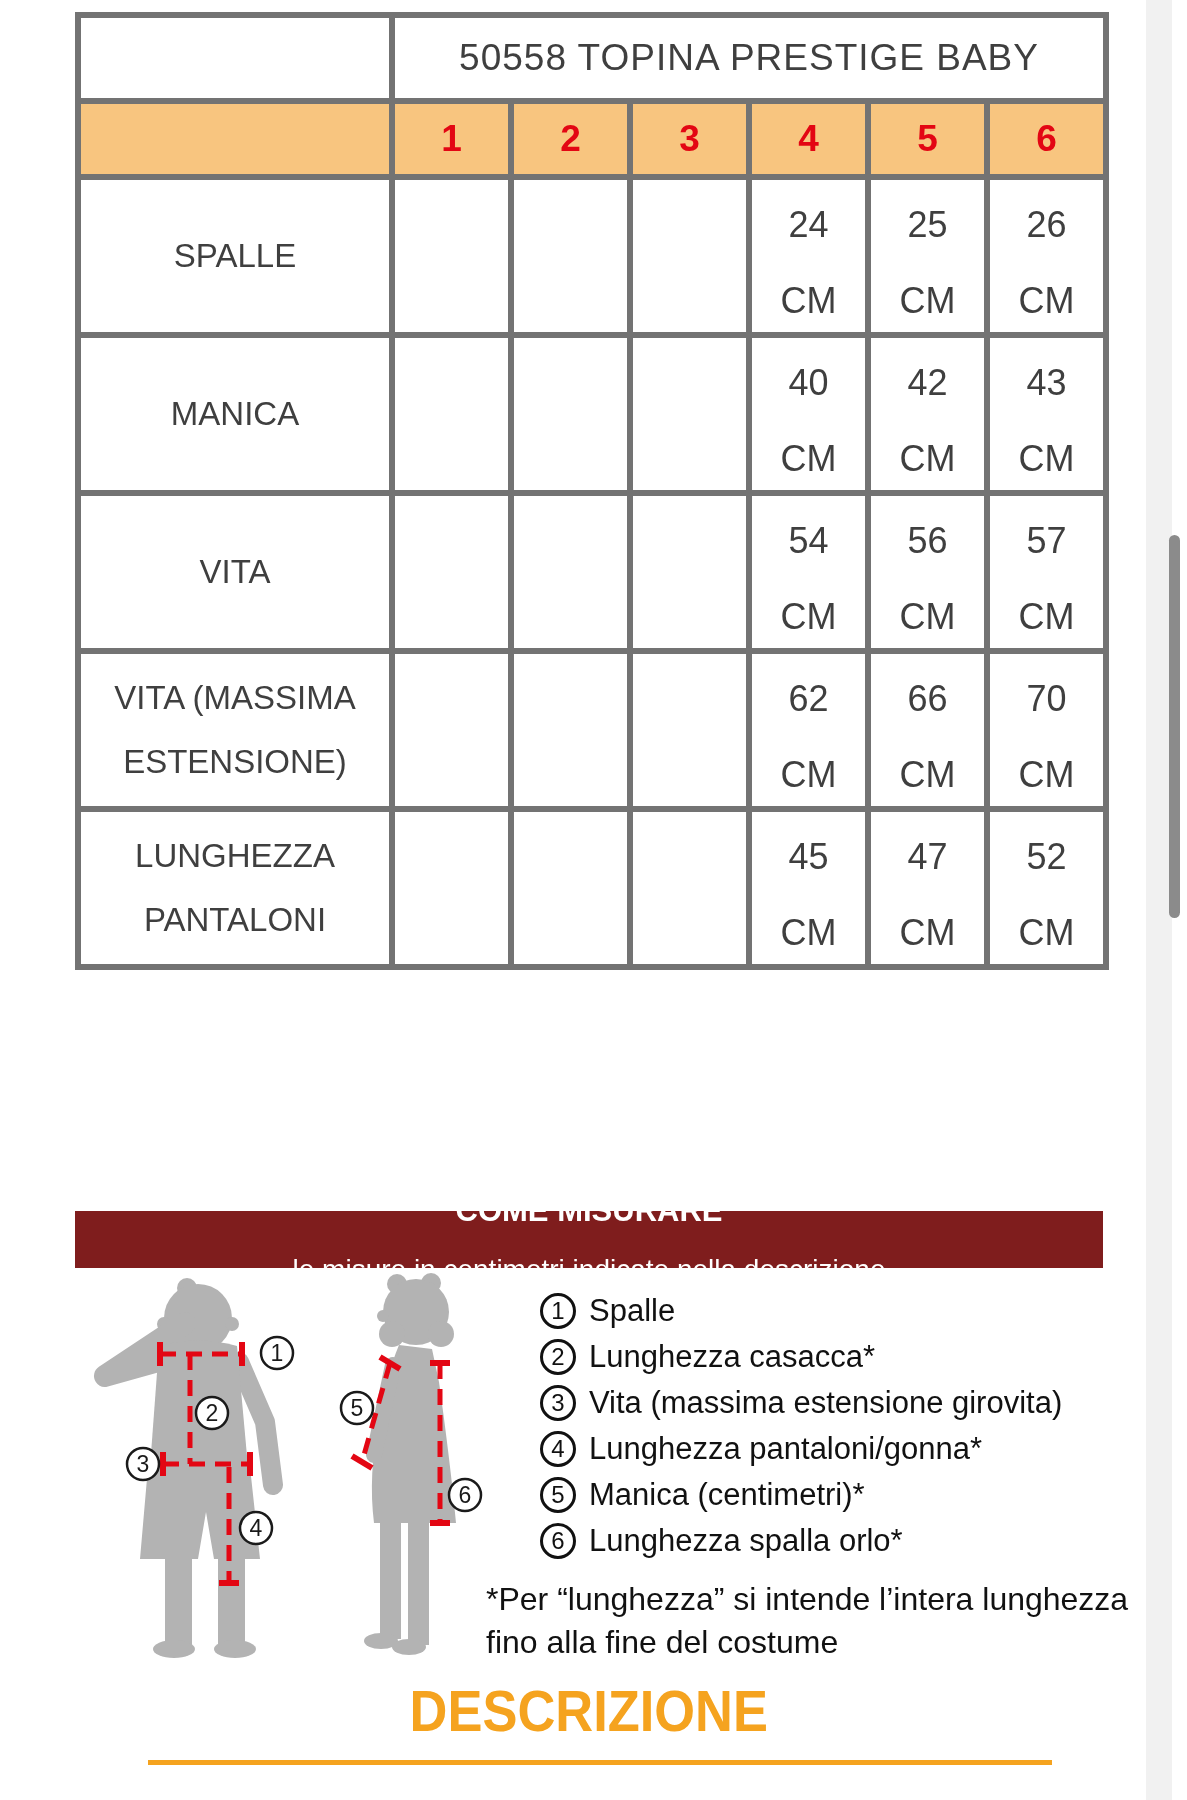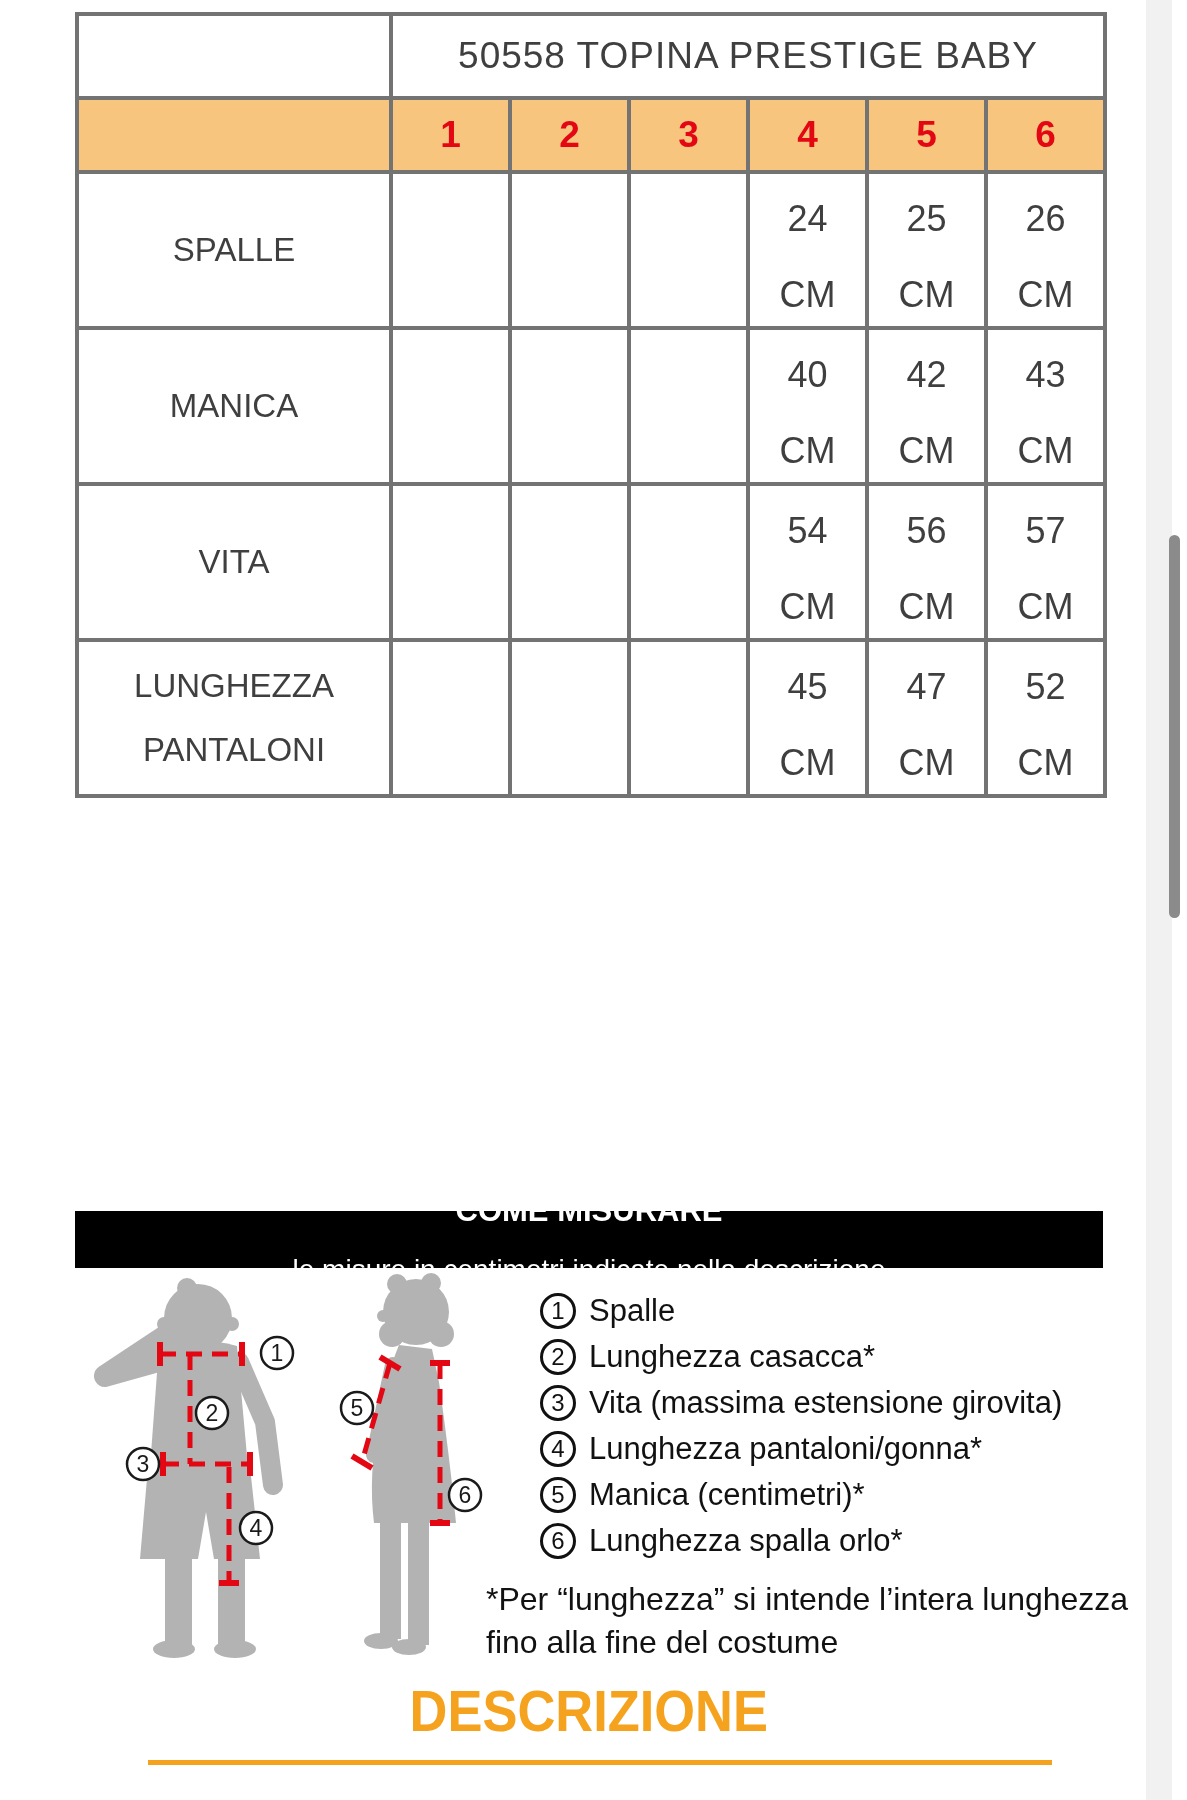--- a/index.html
+++ b/index.html
@@ -7,21 +7,21 @@
     width:1187px;height:1800px;position:relative;background:#ffffff;
     font-family:"Liberation Sans",sans-serif;overflow:hidden;
   }
 
   
   table.size-table{
     position:absolute;left:75px;top:12px;width:1028px;
     border-collapse:collapse;table-layout:fixed;
   }
   table.size-table td{
-    border:4px solid #737373;text-align:center;vertical-align:middle;
+    border:6px solid #737373;text-align:center;vertical-align:middle;
     color:#3f3f3f;padding:0;background:#ffffff;overflow:hidden;
   }
   tr.row-title td{height:80px;}
   td.title-cell{font-size:37px;color:#f1ab6e;letter-spacing:1px;}
   tr.row-nums td{
     height:70px;background:#f8c57f;color:#e30613;
     font-weight:bold;font-size:37px;
   }
   tr.row-data td{height:152px;}
   td.lbl{font-size:33px;line-height:1.95;padding:0 6px;}
@@ -37,21 +37,21 @@
     background:#f1f1f1;
   }
   .scroll-thumb{
     position:absolute;left:1169px;top:535px;width:11px;height:383px;
     background:#8b8b8b;border-radius:6px;
   }
 
   
   .banner{
     position:absolute;left:75px;top:1211px;width:1028px;height:57px;
-    background:#000000;color:#ffffff;display:flex;flex-direction:column;
+    background:#7f1d1d;color:#ffffff;display:flex;flex-direction:column;
     align-items:center;justify-content:center;gap:27px;
   }
   .banner-title{font-size:31px;font-weight:bold;line-height:1.05;}
   .banner-sub{font-size:28px;line-height:1.05;}
 
   
   .fig{position:absolute;left:75px;top:1270px;width:450px;height:430px;}
 
   
   .mlist{position:absolute;left:540px;top:1288px;}
@@ -179,20 +179,44 @@
         </td>
     <td>
           <div class="val-stack">
       <span>57</span>
       <span>CM</span>
           </div>
         </td>
   </tr>
 
 
+  <tr class="row-data">
+    <td class="lbl">VITA (MASSIMA ESTENSIONE)</td>
+    <td class="black"></td>
+    <td class="black"></td>
+    <td class="black"></td>
+    <td>
+          <div class="val-stack">
+      <span>62</span>
+      <span>CM</span>
+          </div>
+        </td>
+    <td>
+          <div class="val-stack">
+      <span>66</span>
+      <span>CM</span>
+          </div>
+        </td>
+    <td>
+          <div class="val-stack">
+      <span>70</span>
+      <span>CM</span>
+          </div>
+        </td>
+  </tr>
 
   <tr class="row-data">
     <td class="lbl">LUNGHEZZA PANTALONI</td>
     <td class="black"></td>
     <td class="black"></td>
     <td class="black"></td>
     <td>
           <div class="val-stack">
       <span>45</span>
       <span>CM</span>

